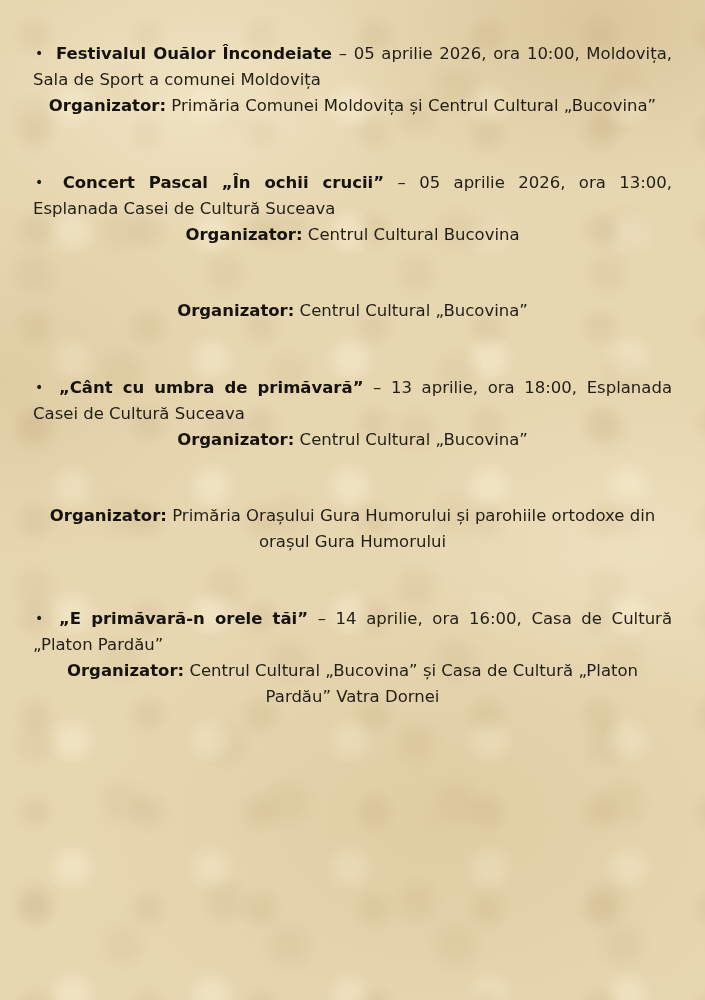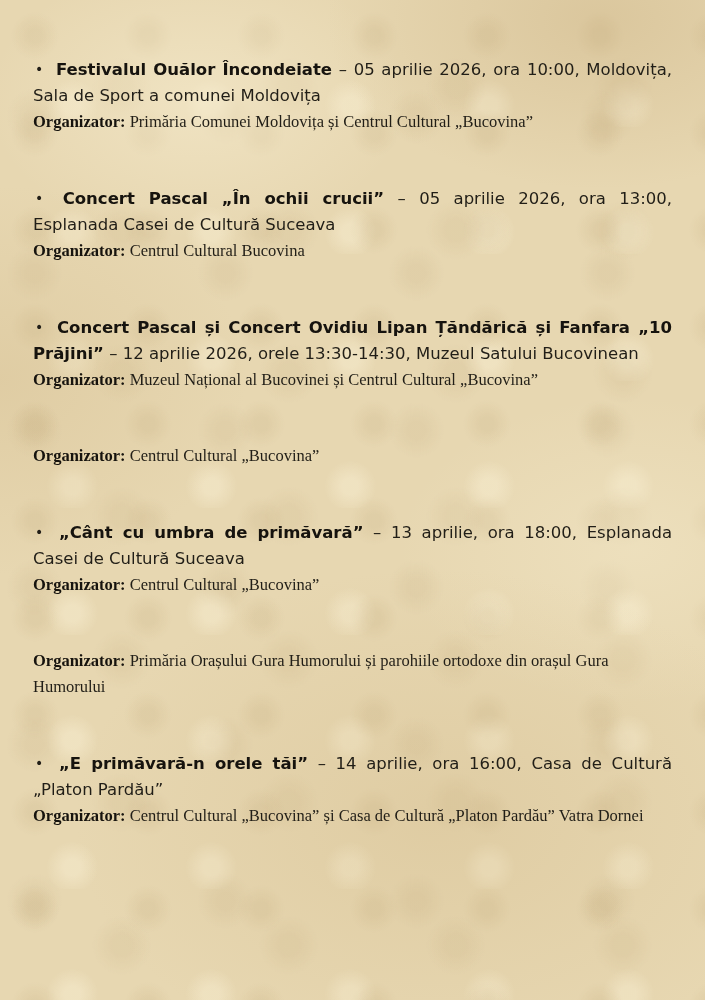--- a/index.html
+++ b/index.html
@@ -24,32 +24,32 @@
       radial-gradient(circle at 52% 83%, rgba(255,247,222,0.35) 0 8px, rgba(255,247,222,0) 26px),
       radial-gradient(circle at 18% 74%, rgba(150,120,70,0.08) 0 9px,  rgba(150,120,70,0) 28px);
     background-size:
       auto, auto, auto, auto, auto,
       113px 97px, 167px 143px, 139px 127px, 191px 157px;
   }
   .doc {
     box-sizing: border-box;
     width: 705px;
     height: 1000px;
-    padding: 56px 33px 20px 33px;
+    padding: 40px 33px 20px 33px;
     color: #211e17;
   }
   .event {
     margin: 0 0 50px 0;
     font-size: 16.5px;
     line-height: 26px;
   }
   .event:last-child { margin-bottom: 0; }
   .line { margin: 0; }
   .line.main { text-align: justify; }
-  .line.org  { text-align: left; font-family: Liberation Serif, serif; }
+  .line.org  { text-align: center; }
   .bullet {
     display: inline-block;
     font-size: 14px;
     padding: 0 6px 0 2px;
     vertical-align: 1px;
   }
   .title, .org-label { font-weight: bold; color: #16130e; }
 </style>
 </head>
 <body>
@@ -70,27 +70,20 @@
     <p class="line main">
       <span class="bullet">•</span>
       <span class="title">Concert Pascal „În ochii crucii”</span><span class="details"> – 05 aprilie 2026, ora 13:00, Esplanada Casei de Cultură Suceava</span>
     </p>
     <p class="line org">
       <span class="org-label">Organizator:</span><span class="org-value"> Centrul Cultural Bucovina</span>
     </p>
   </div>
 
   <div class="event">
-    <p class="line main">
-      <span class="bullet">•</span>
-      <span class="title">Concert Pascal și Concert Ovidiu Lipan Țăndărică și Fanfara „10 Prăjini”</span><span class="details"> – 12 aprilie 2026, orele 13:30-14:30, Muzeul Satului Bucovinean</span>
-    </p>
-    <p class="line org">
-      <span class="org-label">Organizator:</span><span class="org-value"> Muzeul Național al Bucovinei și Centrul Cultural „Bucovina”</span>
-    </p>
   </div>
 
   <div class="event">
     <p class="line org">
       <span class="org-label">Organizator:</span><span class="org-value"> Centrul Cultural „Bucovina”</span>
     </p>
   </div>
 
   <div class="event">
     <p class="line main">

